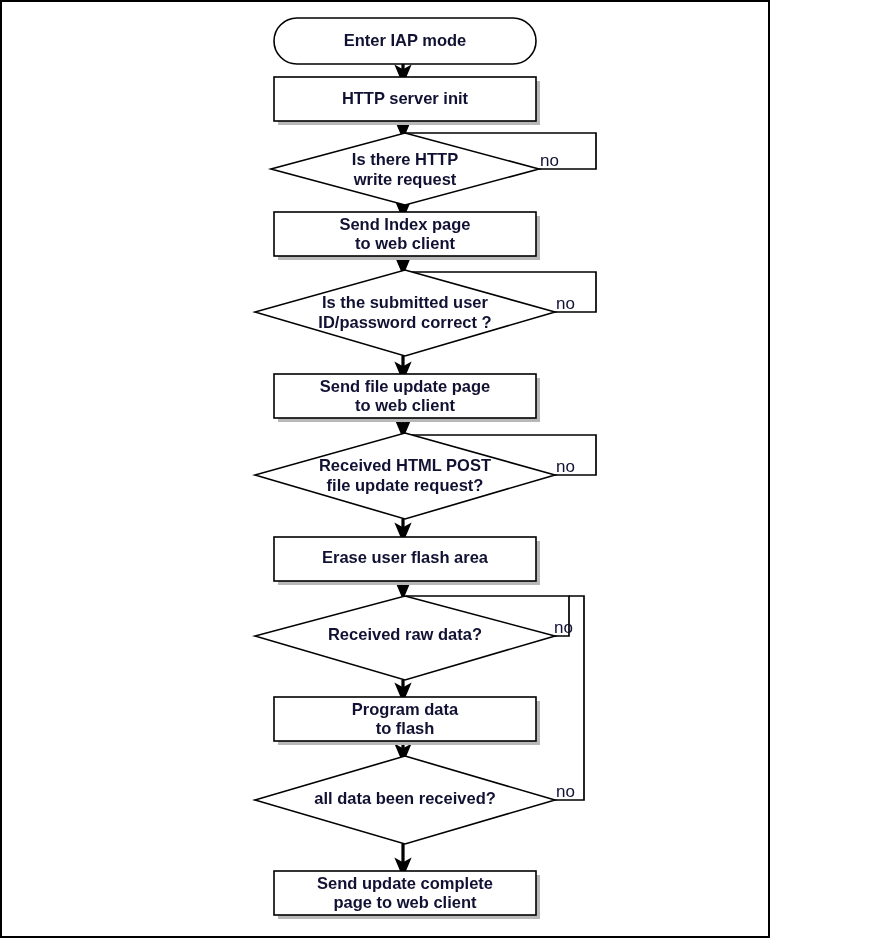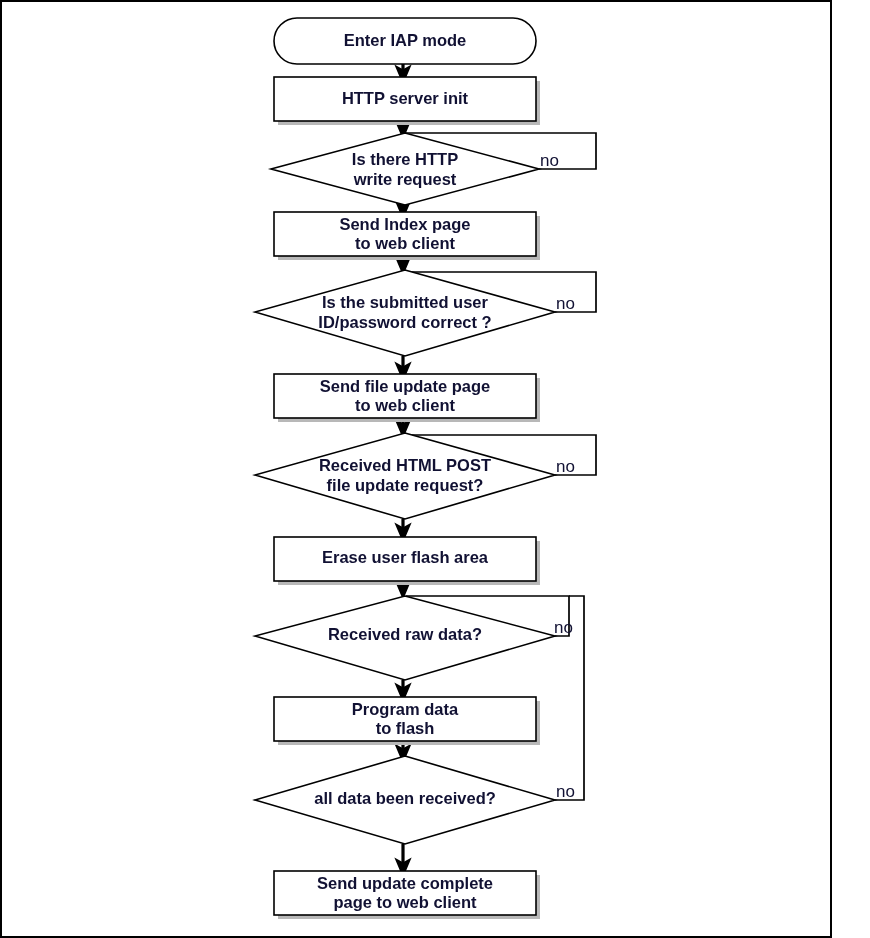--- a/index.html
+++ b/index.html
@@ -5,21 +5,21 @@
   html, body {
     margin: 0;
     padding: 0;
     background: #ffffff;
   }
   body {
     font-family: "Liberation Sans", sans-serif;
   }
   #flow-canvas {
     position: relative;
-    width: 832px;
+    width: 770px;
     height: 938px;
     background: #ffffff;
     box-sizing: border-box;
     border: 2px solid #000000;
     overflow: hidden;
   }
   #flow-svg {
     position: absolute;
     left: 0;
     top: 0;

